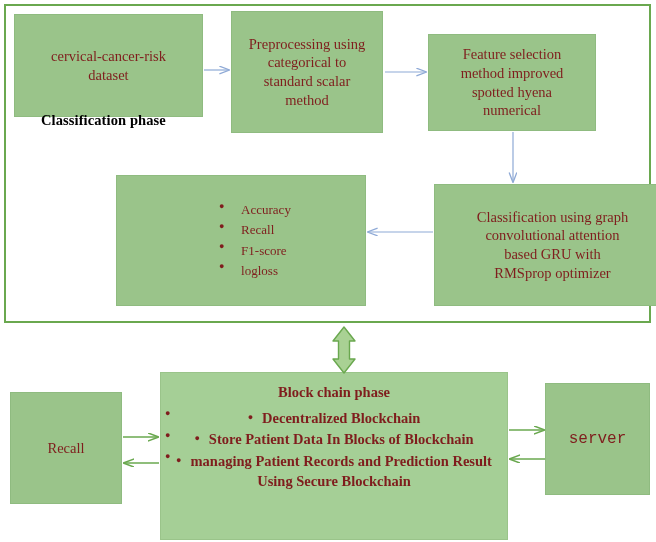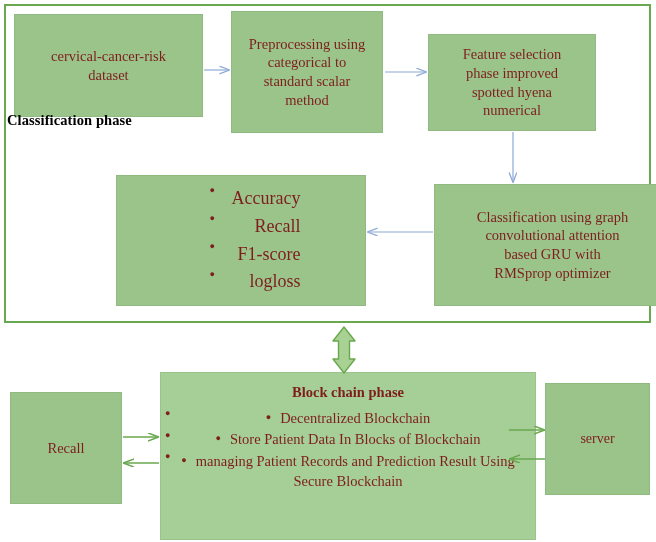--- a/index.html
+++ b/index.html
@@ -47,50 +47,50 @@
 
   #phase-label {
     position: absolute;
     left: 7px;
     top: 112px;
     font-weight: bold;
     font-size: 14.5px;
     color: #000;
     letter-spacing: 0.1px;
     white-space: nowrap;
+    padding-left: 34px;
   }
 
   
   #box-dataset   { left: 14px;  top: 14px;  width: 189px; height: 103px; }
   #box-preproc   { left: 231px; top: 11px;  width: 152px; height: 122px; }
   #box-feature   { left: 428px; top: 34px;  width: 168px; height: 97px;  }
   #box-classify  { left: 434px; top: 184px; width: 237px; height: 122px; }
   #box-metrics   { left: 116px; top: 175px; width: 250px; height: 131px; }
   #box-client    { left: 10px;  top: 392px; width: 112px; height: 112px; }
-  #box-server    { left: 545px; top: 383px; width: 105px; height: 112px; font-family: Liberation Serif, serif; font-size: 14px; }
+  #box-server    { left: 545px; top: 383px; width: 105px; height: 112px; font-family: Liberation Mono, monospace; font-size: 16px; }
   #box-blockchain{
-     left: 160px; top: 372px; width: 376px; height: 168px;
+     left: 160px; top: 372px; width: 348px; height: 168px;
      background: #a5cf96; border: 1px solid #9ac48a;
      justify-content: flex-start; padding-top: 10px;
   }
 
   
   .bullets {
     list-style: none;
     margin: 0;
     padding: 0;
     text-align: left;
   }
   .bullets li {
     position: relative;
     padding-left: 26px;
-    font-size: 18px;
+    font-size: 13px;
     line-height: 1.55;
     white-space: nowrap;
-    text-align: right;
   }
   .bullets li::before {
     content: "\25CF";
     position: absolute;
     left: 4px;
     top: -0.5px;
     font-size: 9px;
   }
   #metrics-list { margin-left: 24px; }
 
@@ -106,20 +106,21 @@
     text-align: center;
   }
   #bc-list li {
     position: relative;
     padding-left: 0;
     text-align: center;
     white-space: normal;
     line-height: 1.42;
     margin-bottom: 1px;
     font-size: 14.5px;
+    font-weight: bold;
   }
   #bc-list li .bdot {
     font-size: 9px;
     vertical-align: middle;
     position: relative;
     top: -2px;
     margin-right: 9px;
   }
 
   
@@ -146,21 +147,21 @@
 
   <div class="box" id="box-preproc">
     <span class="line">Preprocessing using</span>
     <span class="line">categorical to</span>
     <span class="line">standard scalar</span>
     <span class="line">method</span>
   </div>
 
   <div class="box" id="box-feature">
     <span class="line">Feature selection</span>
-    <span class="line">phase improved</span>
+    <span class="line">method improved</span>
     <span class="line">spotted hyena</span>
     <span class="line">numerical</span>
   </div>
 
   <div class="box" id="box-classify">
     <span class="line">Classification  using graph</span>
     <span class="line">convolutional attention</span>
     <span class="line">based GRU with</span>
     <span class="line">RMSprop optimizer</span>
   </div>

